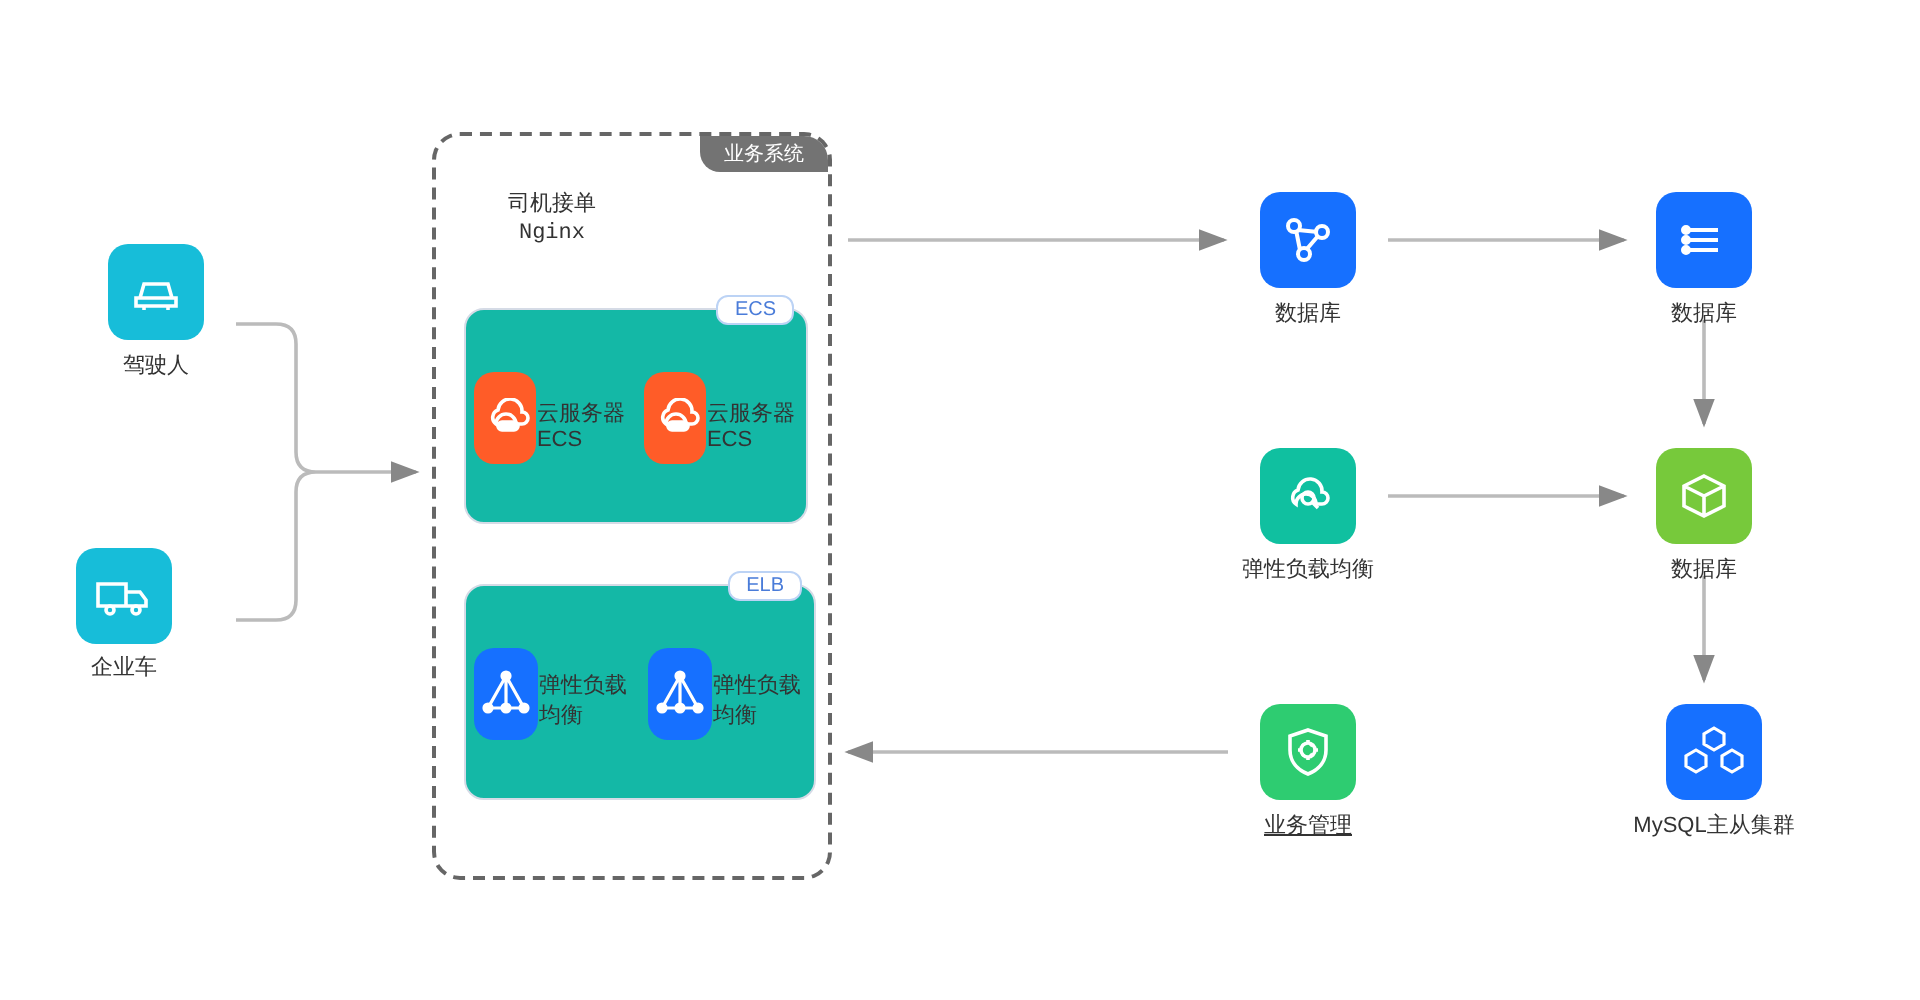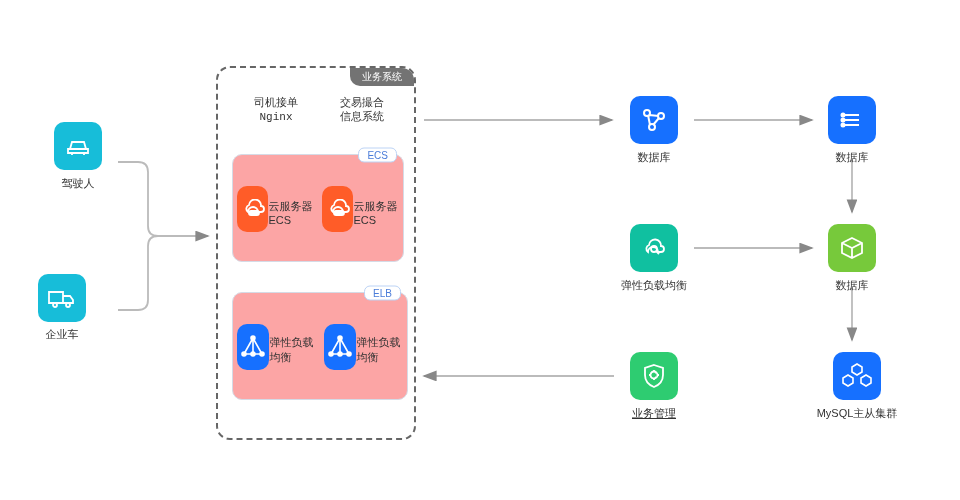--- a/index.html
+++ b/index.html
@@ -11,21 +11,21 @@
   .t-cyan { background: #17bdd9; }
   .t-blue { background: #1670ff; }
   .t-orange { background: #ff5c28; }
   .t-teal { background: #10c0a0; }
   .t-green { background: #2ecc71; }
   .t-lime { background: #77c93b; }
   .tile svg { stroke: #fff; }
   .panel { position: absolute; border: 2px dashed #666; border-radius: 14px; }
   .tab { position: absolute; top: 0; right: 0; height: 18px; padding: 0 12px; background: #737373; color: #fff; border-top-right-radius: 12px; border-bottom-left-radius: 10px; font-size: 10px; display: flex; align-items: center; }
   .hdr { position: absolute; text-align: center; font-size: 11px; line-height: 14px; width: 80px; font-family: Liberation Mono, monospace; }
-  .inner { position: absolute; border: 1px solid #d5dbe6; border-radius: 10px; background: #fca5a5; display: flex; }
+  .inner { position: absolute; border: 1px solid #d5dbe6; border-radius: 10px; background: #14b8a6; display: flex; }
   .badge { position: absolute; top: 0; right: 0; border: 1px solid #bcd3f5; border-radius: 6px; padding: 1px 8px; font-size: 10px; color: #4a7cd9; background: #fff; transform: translate(-6px, -50%); }
   .svc { flex: 1; display: flex; flex-direction: row; align-items: center; justify-content: center; padding: 10px 4px 8px; }
   .svc .tile { width: 46px; height: 46px; border-radius: 10px; }
   .svc .lbl { margin-top: 6px; font-size: 11px; }
 </style>
 </head>
 <body>
 
 <svg class="bg" width="960" height="500">
   <defs>
@@ -69,24 +69,20 @@
       </svg>
   </div>
   <div class="lbl">企业车</div>
 </div>
 
 <div class="panel" style="left:216px; top:66px; width:200px; height:374px;">
   <div class="tab">业务系统</div>
   <div class="hdr" style="left:18px; top:28px;">
     <div>司机接单</div>
     <div>Nginx</div>
-  </div>
-  <div class="hdr" style="left:104px; top:28px;">
-    <div>交易撮合</div>
-    <div>信息系统</div>
   </div>
 
   <div class="inner" style="left:14px; top:86px; width:172px; height:108px;">
     <div class="badge">ECS</div>
     <div class="svc">
       <div class="tile t-orange">
         <svg width="28" height="20" viewBox="0 0 28 20" fill="none" stroke-width="1.8">
             <path d="M9 13a5 5 0 1 1 10 0h3a3 3 0 0 0 0-6 6 6 0 0 0-12-1 4 4 0 0 0-1 7z"></path>
             <rect x="10" y="12" width="10" height="4" rx="2" fill="#fff"></rect>
           </svg>

